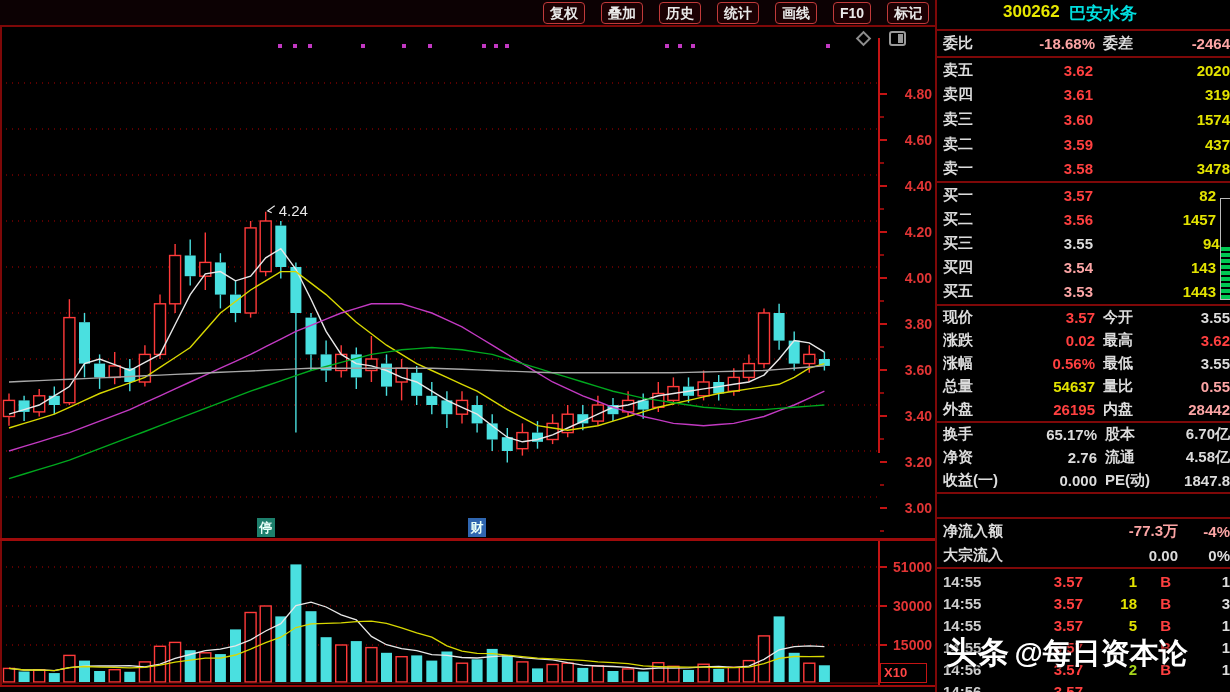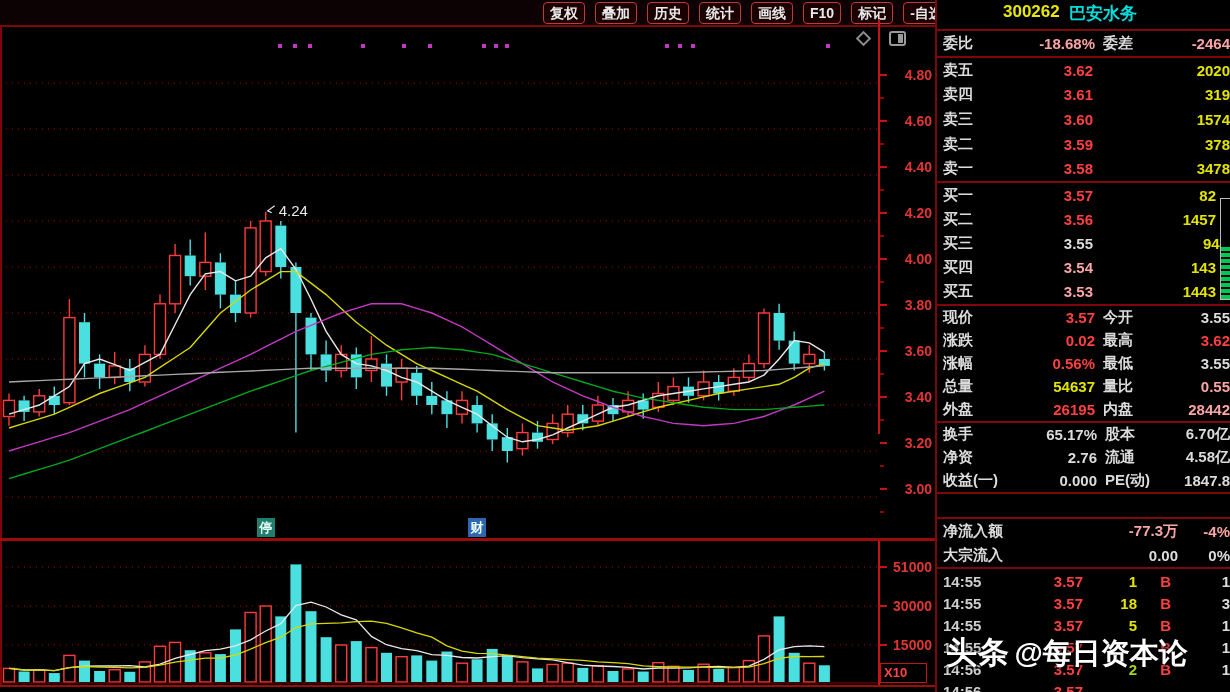--- a/index.html
+++ b/index.html
@@ -1,30 +1,30 @@
 <!DOCTYPE html>
 <html><head>
 <meta charset="utf-8">
 <style>
   html,body{margin:0;padding:0;background:#000;}
   body{width:1230px;height:692px;position:relative;overflow:hidden;
        font-family:"Liberation Sans",sans-serif;-webkit-font-smoothing:none;}
   .abs{position:absolute;}
   
   #topbar{left:0;top:0;width:1230px;height:27px;background:#0c0103;border-bottom:2px solid #7e0808;box-sizing:border-box;}
-  #menubar{left:543px;top:2px;display:flex;gap:10px;}
+  #menubar{left:543px;top:2px;display:flex;gap:16px;}
   .menu-btn{color:#e9e9e9;font-size:14px;font-weight:bold;line-height:18px;padding:1px 6px;
             border:1px solid #c03a3a;border-radius:4px;background:rgba(70,0,0,.25);white-space:nowrap;}
   
   #main-svg{left:0;top:27px;}
   #vol-svg{left:0;top:541px;}
   #left-border{left:0;top:27px;width:2px;height:659px;background:#7e0808;}
   #pane-split{left:0;top:538px;width:935px;height:3px;background:#9e0b0b;}
   #vol-bottom{left:0;top:685px;width:935px;height:2px;background:#9e0b0b;}
-  #price-axis{left:878px;top:19px;width:57px;height:415px;}
+  #price-axis{left:878px;top:38px;width:57px;height:415px;}
   #vol-axis{left:878px;top:541px;width:57px;height:144px;}
   .axis-line{position:absolute;left:0;top:0;width:2px;height:100%;background:#c41414;}
   .tick-label{position:absolute;right:3px;width:50px;text-align:right;color:#e23535;font-size:14px;font-weight:bold;}
   .tick{position:absolute;left:2px;height:2px;background:#c41414;}
   .vol-mult{position:absolute;left:2px;bottom:2px;width:42px;height:18px;border:1px solid #c41414;
             color:#ff4545;font-size:13px;font-weight:bold;line-height:18px;padding-left:3px;}
   .chip{position:absolute;top:518px;width:18px;height:19px;text-align:center;font-size:13px;font-weight:bold;
         color:#e8fff8;line-height:19px;}
   #annotation-icons .icon{position:absolute;box-sizing:border-box;}
   #diamond-icon{left:858px;top:33px;width:11px;height:11px;border:2px solid #8d8d8d;transform:rotate(45deg);background:#000;}
@@ -415,21 +415,21 @@
         <span class="ra c-yellow">319</span>
       </div>
       <div class="row" style="top:107.2px;height:24.6px;grid-template-columns:64px 86px auto;padding:0 2px 0 6px;box-sizing:border-box">
         <span class="c-white">卖三</span>
         <span class="ra c-red">3.60</span>
         <span class="ra c-yellow">1574</span>
       </div>
       <div class="row" style="top:131.8px;height:24.6px;grid-template-columns:64px 86px auto;padding:0 2px 0 6px;box-sizing:border-box">
         <span class="c-white">卖二</span>
         <span class="ra c-red">3.59</span>
-        <span class="ra c-yellow">378</span>
+        <span class="ra c-yellow">437</span>
       </div>
       <div class="row" style="top:156.4px;height:24.6px;grid-template-columns:64px 86px auto;padding:0 2px 0 6px;box-sizing:border-box">
         <span class="c-white">卖一</span>
         <span class="ra c-red">3.58</span>
         <span class="ra c-yellow">3478</span>
       </div>
       <div class="row" style="top:183px;height:24px;grid-template-columns:64px 86px auto;padding:0 2px 0 6px;box-sizing:border-box">
         <span class="c-white">买一</span>
         <span class="ra c-red">3.57</span>
         <span class="ra c-yellow" style="padding-right:14px">82</span>

